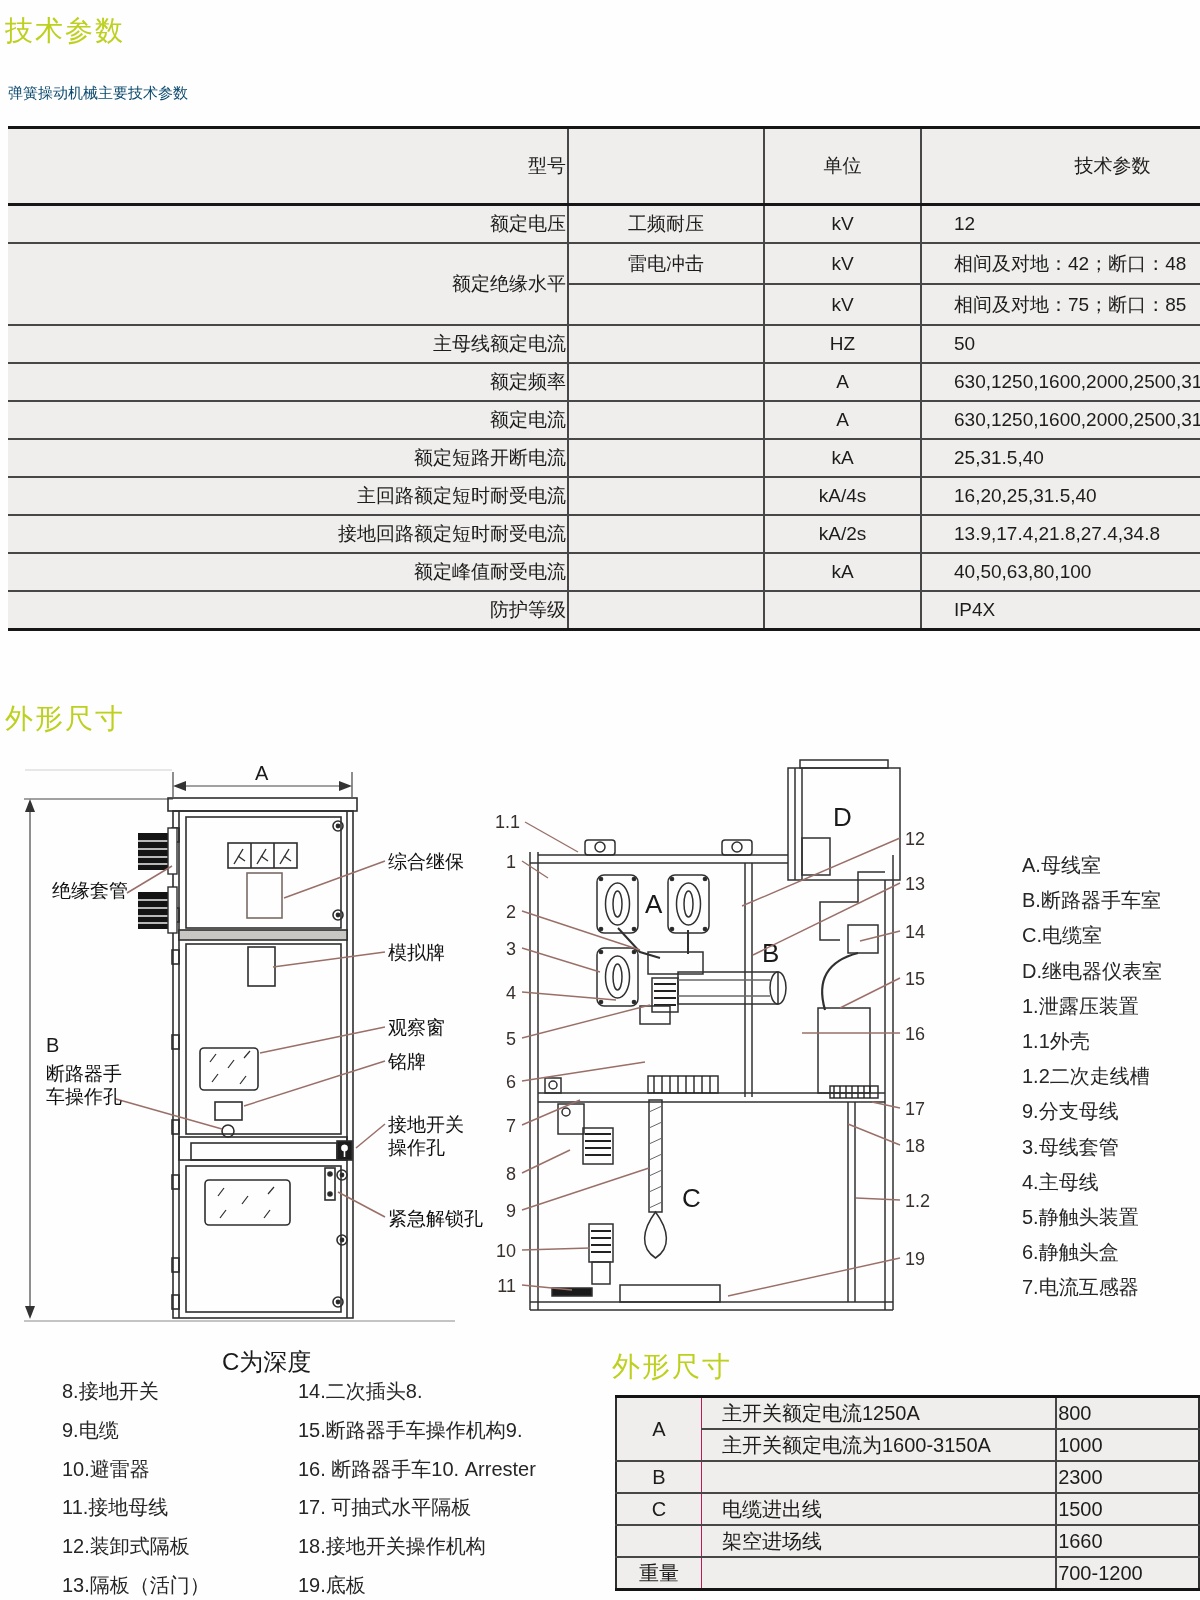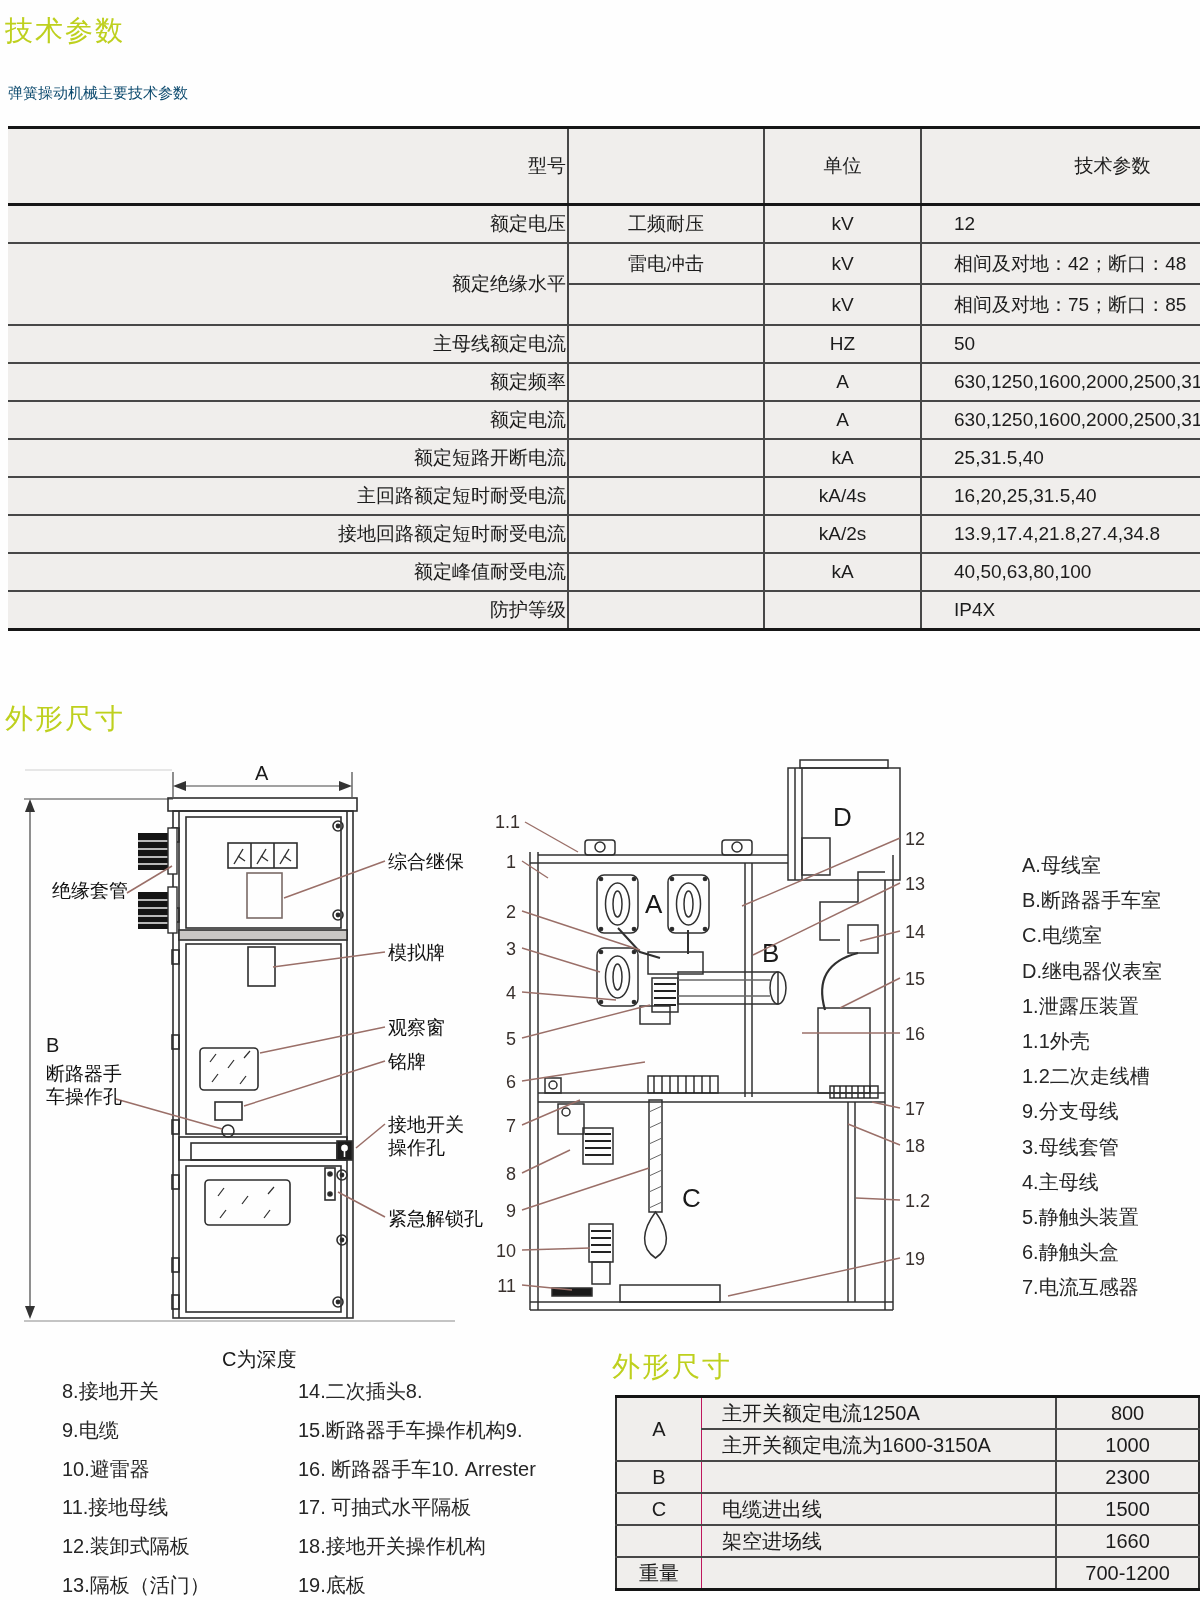--- a/index.html
+++ b/index.html
@@ -19,26 +19,26 @@
   #t1 .c2{width:192px;text-align:center;border-left:2px solid #474747;}
   #t1 .c3{width:153px;text-align:center;border-left:2px solid #474747;}
   #t1 .c4{width:381px;text-align:left;padding-left:32px;border-left:2px solid #474747;border-right:2px solid #474747;}
   
   #t2{position:absolute;left:615px;top:1395px;border-collapse:collapse;background:#f0eeec;
       border:2px solid #2e2e2e;border-top:3px solid #141414;border-bottom:3px solid #141414;
       font-size:20px;color:#1c1c1c;table-layout:fixed;}
   #t2 td{height:28px;border-bottom:2px solid #474747;}
   #t2 .k{width:86px;text-align:center;}
   #t2 .d{width:350px;text-align:left;padding-left:20px;border-left:1px solid #be185d;}
-  #t2 .v{width:145px;text-align:center;border-left:2px solid #474747;}
+  #t2 .v{width:145px;border-left:2px solid #474747;}
   
   .legend{position:absolute;font-size:20px;color:#262626;}
   .legend div{line-height:35.2px;white-space:nowrap;}
   .legend-b div{line-height:38.8px;white-space:nowrap;}
-  .depth-note{position:absolute;left:222px;top:1346px;font-size:20px;color:#1a1a1a;}
+  .depth-note{position:absolute;left:222px;top:1346px;font-size:24px;color:#1a1a1a;}
   svg{position:absolute;overflow:visible;}
   svg text{font-family:"Liberation Sans","DejaVu Sans",sans-serif;}
   .dwg-label{font-size:19px;fill:#101010;}
   .callout{font-size:18px;fill:#38302d;}
   .comp-letter{font-size:26px;fill:#1a1a1a;}
   .dim-letter{font-size:20px;fill:#1a1a1a;}
 </style>
 </head>
 <body>
 

